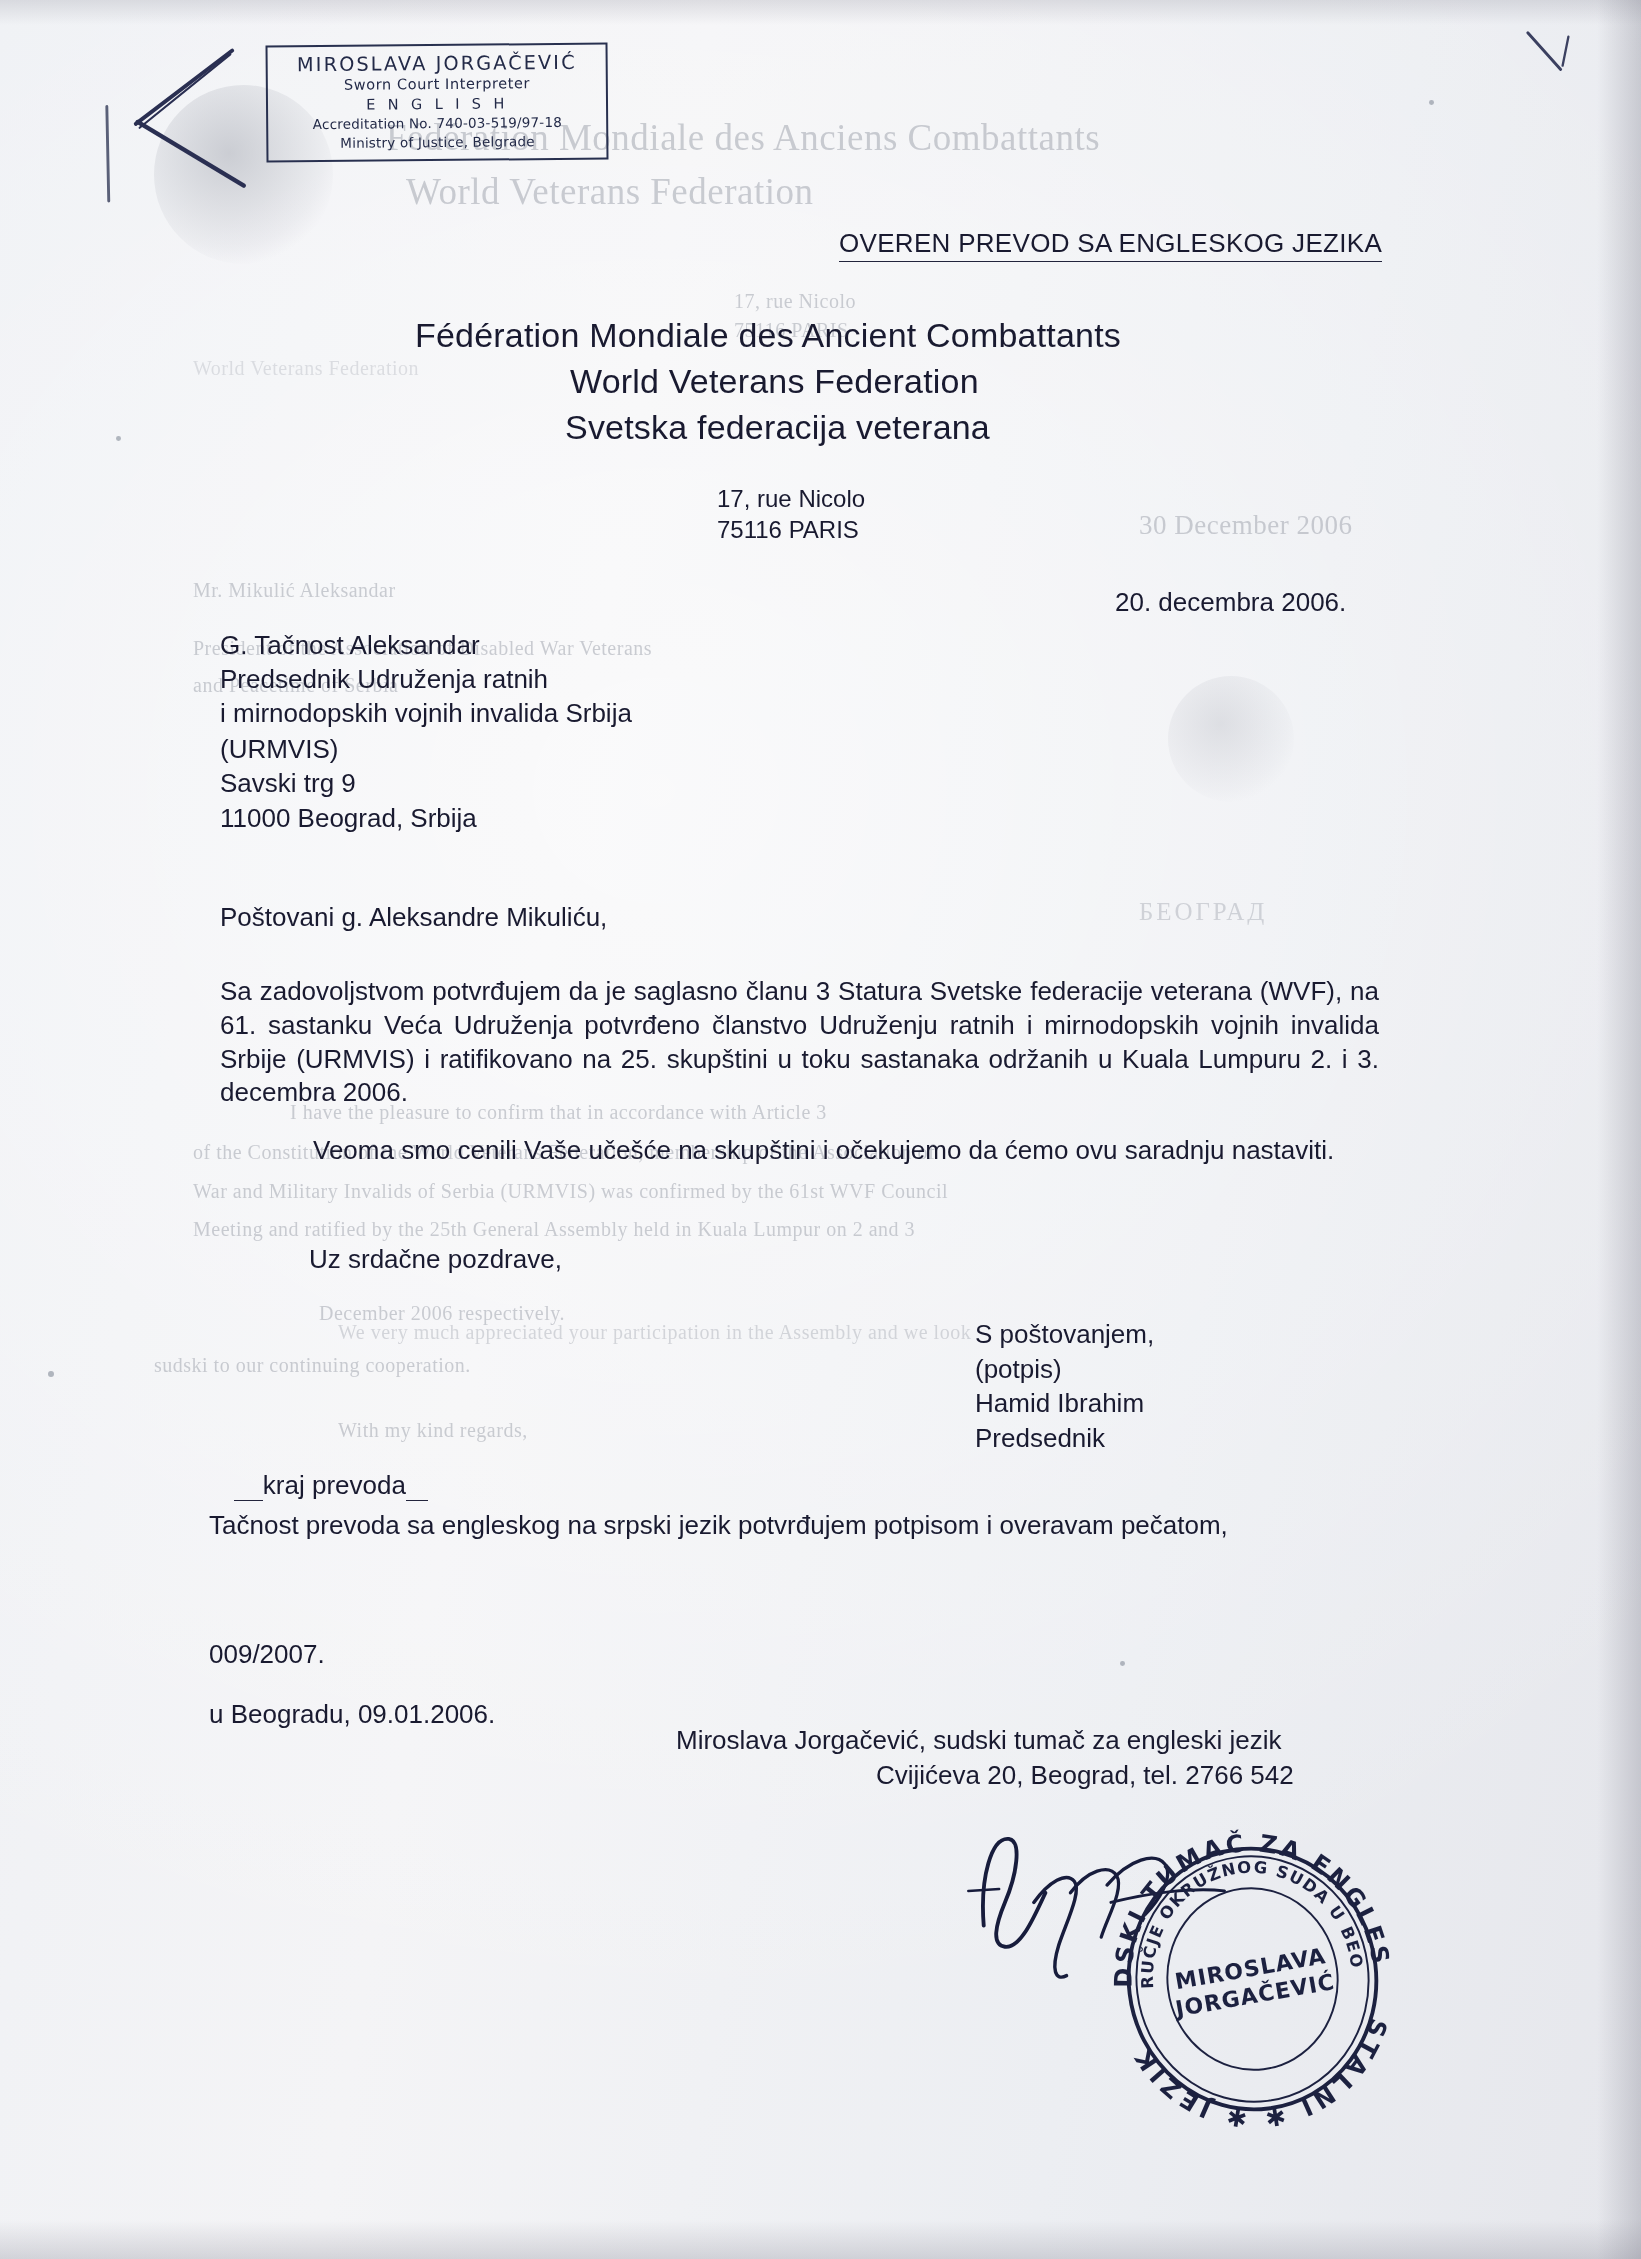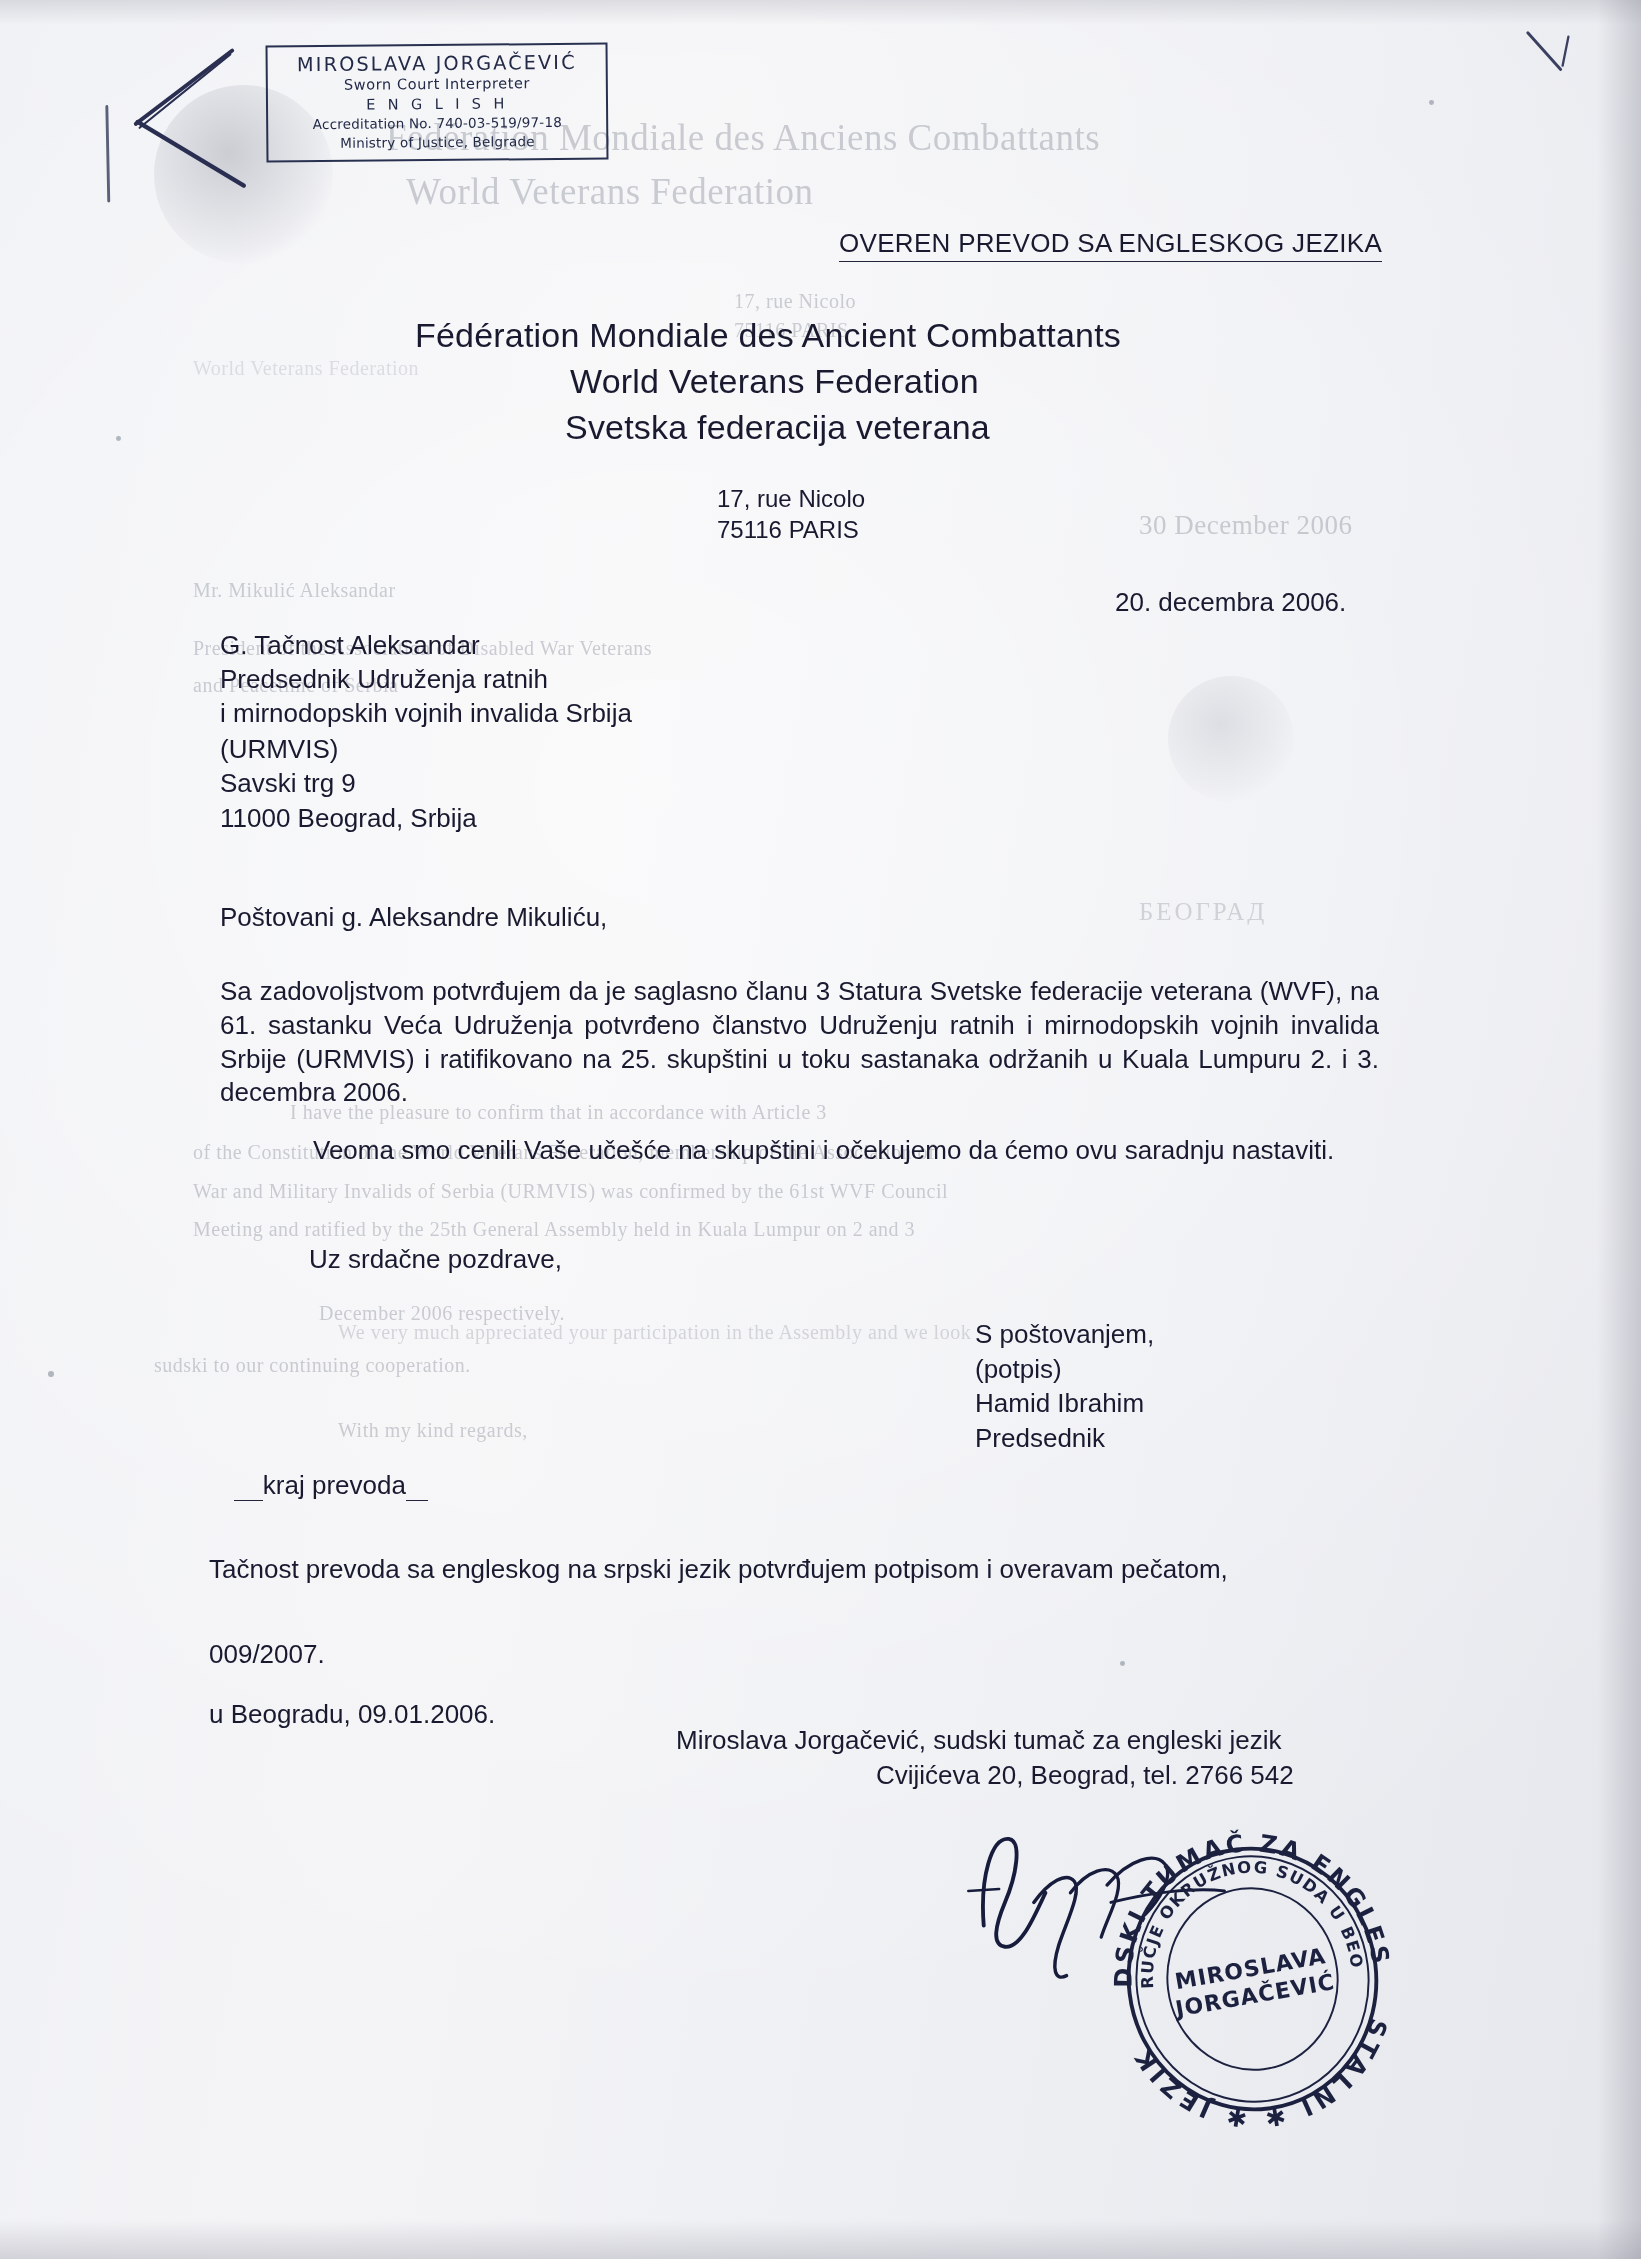--- a/index.html
+++ b/index.html
@@ -105,21 +105,21 @@
   .recip-line { font-size: 26px; }
   .salut      { font-size: 26px; }
   .body-just  {
     font-size: 26px;
     text-align: justify;
     line-height: 1.30;
   }
   .sig-line   { font-size: 26px; line-height: 1.34; }
   .kraj       { font-size: 26px; }
   .kraj u { text-decoration: none; border-bottom: 1.9px solid #22243c; }
-  .cert-line  { font-size: 26px; text-align: justify; line-height: 1.32; margin-top: 44px; }
+  .cert-line  { font-size: 26px; text-align: justify; line-height: 1.32; }
   .footer-line{ font-size: 26px; line-height: 1.32; }
 
   
   .seal {
     position: absolute;
     width: 319px; height: 290px;
     transform: rotate(-7deg);
     pointer-events: none;
   }
   .seal svg { width: 100%; height: 100%; overflow: visible; }

